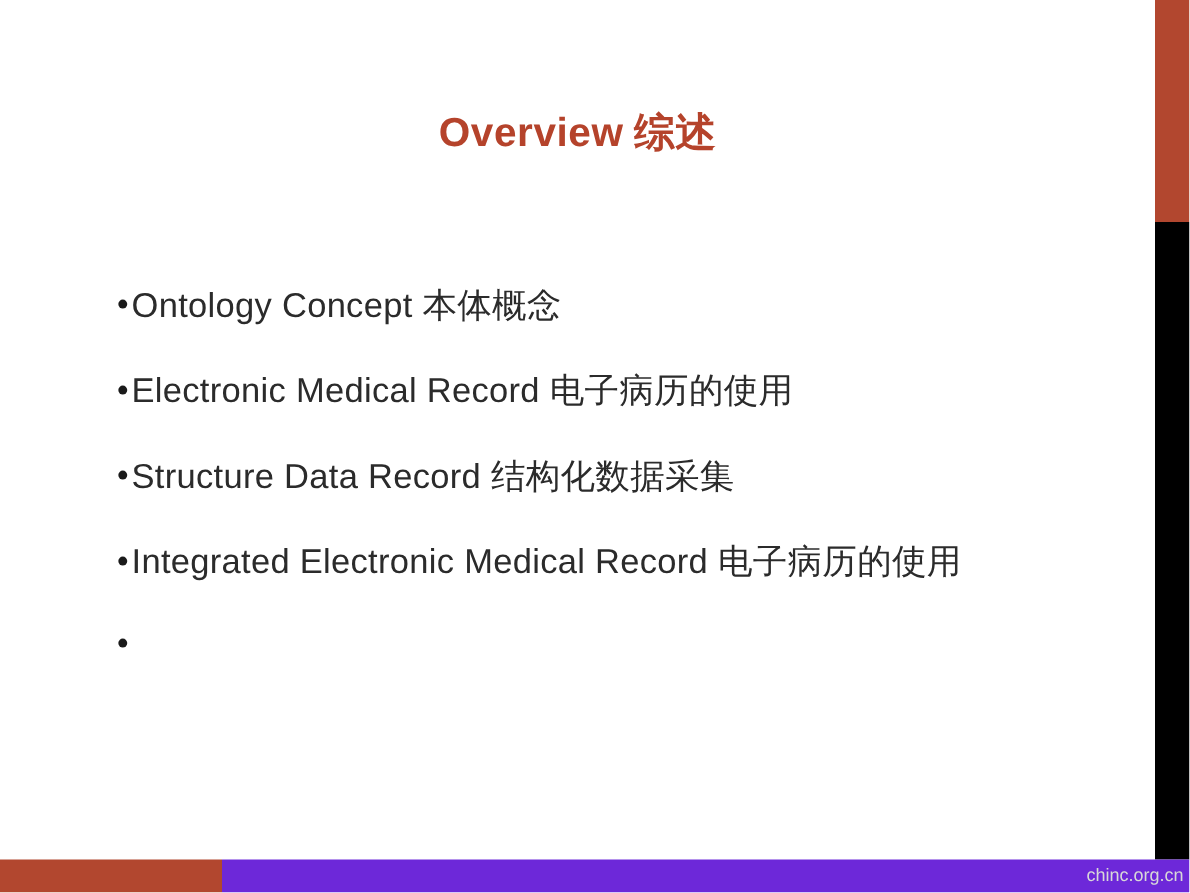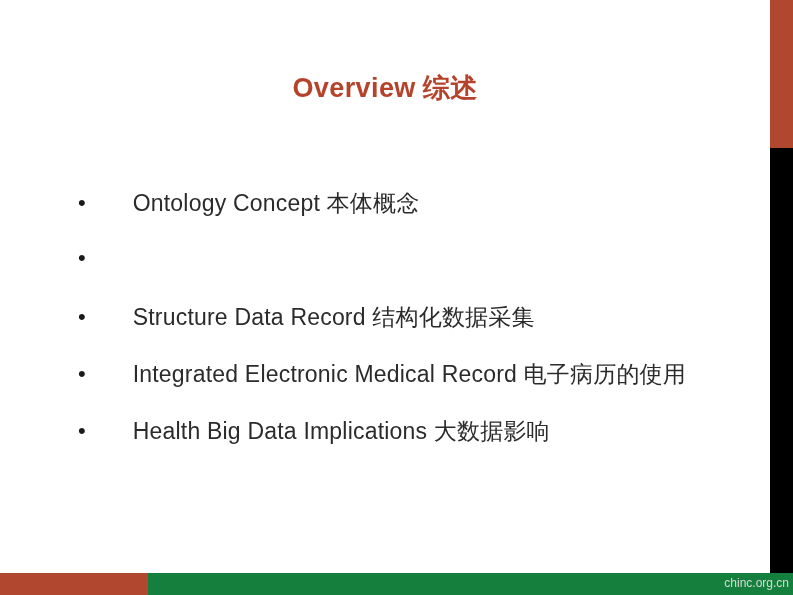--- a/index.html
+++ b/index.html
@@ -54,21 +54,21 @@
     width: 148px;
     height: 22px;
     background: #b2472f;
   }
   #bottom-black-block {
     position: absolute;
     left: 148px;
     top: 0px;
     width: 645px;
     height: 22px;
-    background: #15803d;
+    background: #6d28d9;
   }
   #footer-watermark {
     position: absolute;
     right: 4px;
     top: 3px;
     font-size: 12px;
     line-height: 14px;
     color: #d8d8d8;
     font-family: "Liberation Sans", "DejaVu Sans", sans-serif;
     letter-spacing: 0px;
@@ -112,21 +112,20 @@
     margin-right: 2px;
     transform: translateY(-1px);
   }
   .bullet-text {
     flex: 0 0 auto;
     font-size: 23px;
     line-height: 30px;
     color: #2b2b2b;
     font-weight: normal;
     letter-spacing: 0.2px;
-    margin-left: 45px;
   }
 </style>
 </head>
 <body>
 
 <div id="slide">
 
   <div id="right-red-bar"></div>
   <div id="right-black-bar"></div>
 
@@ -136,35 +135,35 @@
 
   <div id="bullet-list">
 
     <div class="bullet-row">
       <span class="bullet-marker">•</span>
       <span class="bullet-text">Ontology Concept 本体概念</span>
     </div>
 
     <div class="bullet-row">
       <span class="bullet-marker">•</span>
+      <span class="bullet-text">Electronic Medical Record 电子病历的使用</span>
     </div>
 
     <div class="bullet-row">
       <span class="bullet-marker">•</span>
       <span class="bullet-text">Structure Data Record 结构化数据采集</span>
     </div>
 
     <div class="bullet-row">
       <span class="bullet-marker">•</span>
       <span class="bullet-text">Integrated Electronic Medical Record 电子病历的使用</span>
     </div>
 
     <div class="bullet-row">
       <span class="bullet-marker">•</span>
-      <span class="bullet-text">Health Big Data Implications 大数据影响</span>
     </div>
 
   </div>
 
   <div id="bottom-strip">
     <div id="bottom-red-block"></div>
     <div id="bottom-black-block">
       <span id="footer-watermark">chinc.org.cn</span>
     </div>
   </div>

